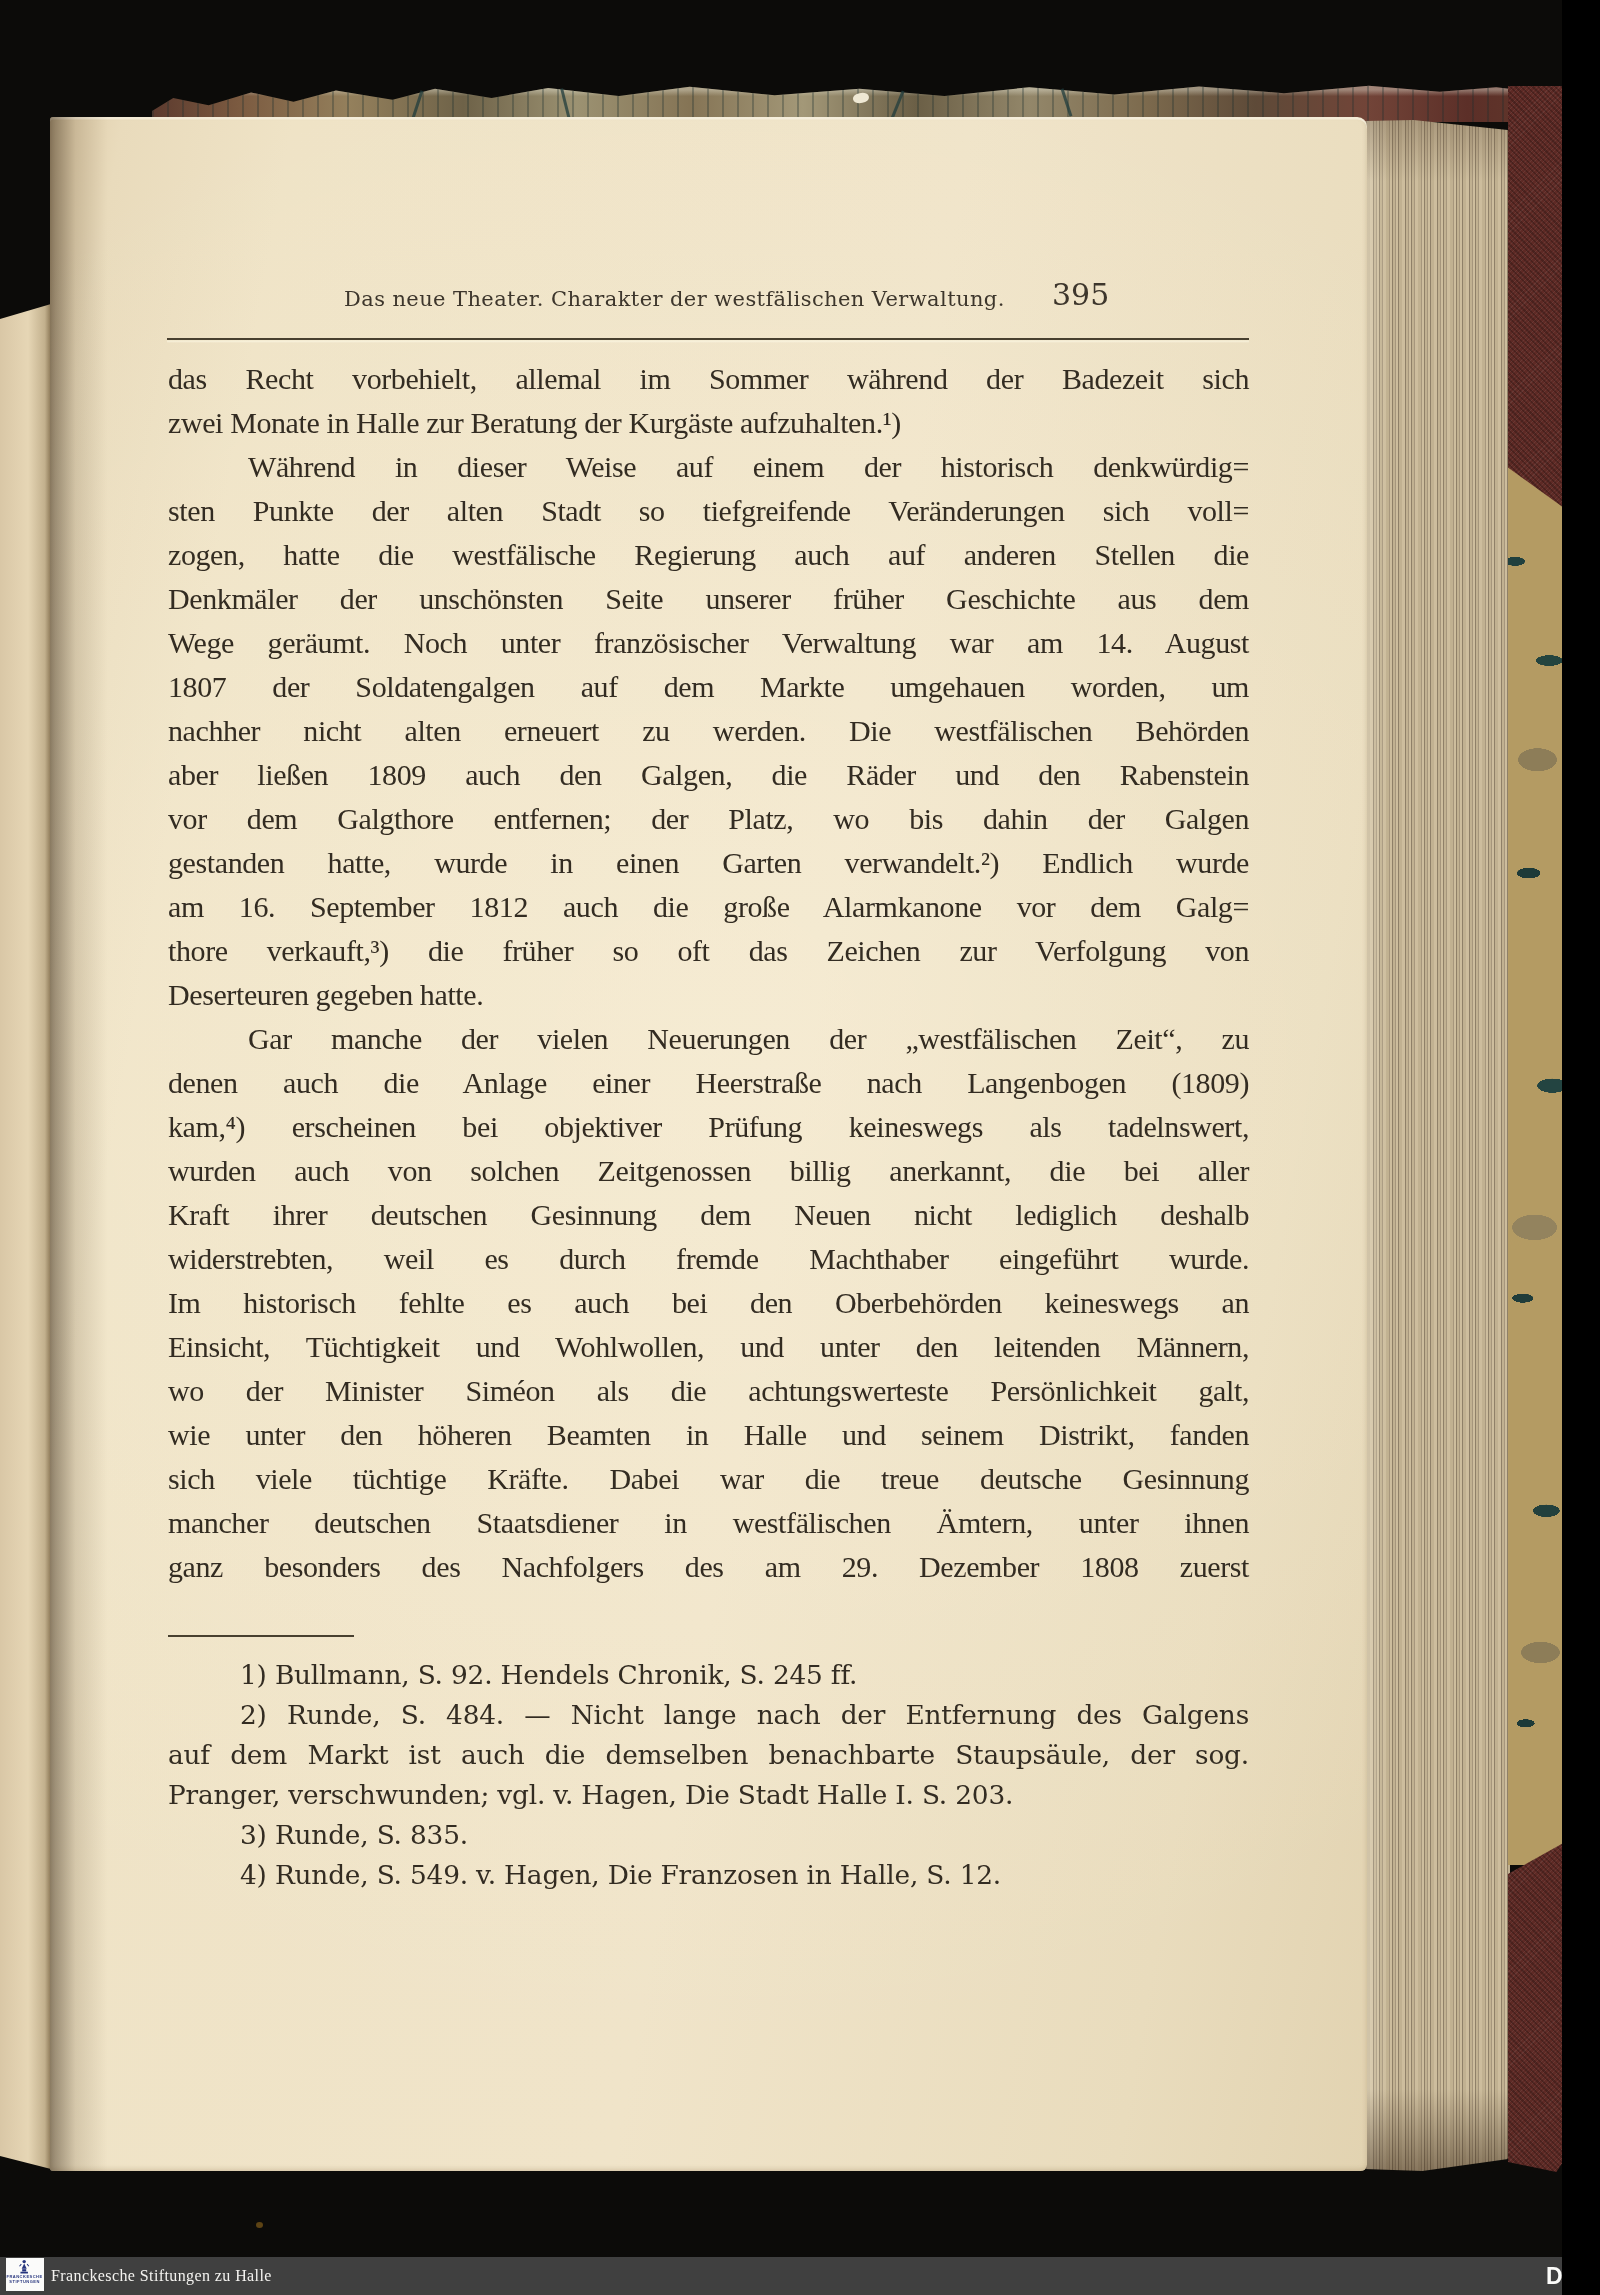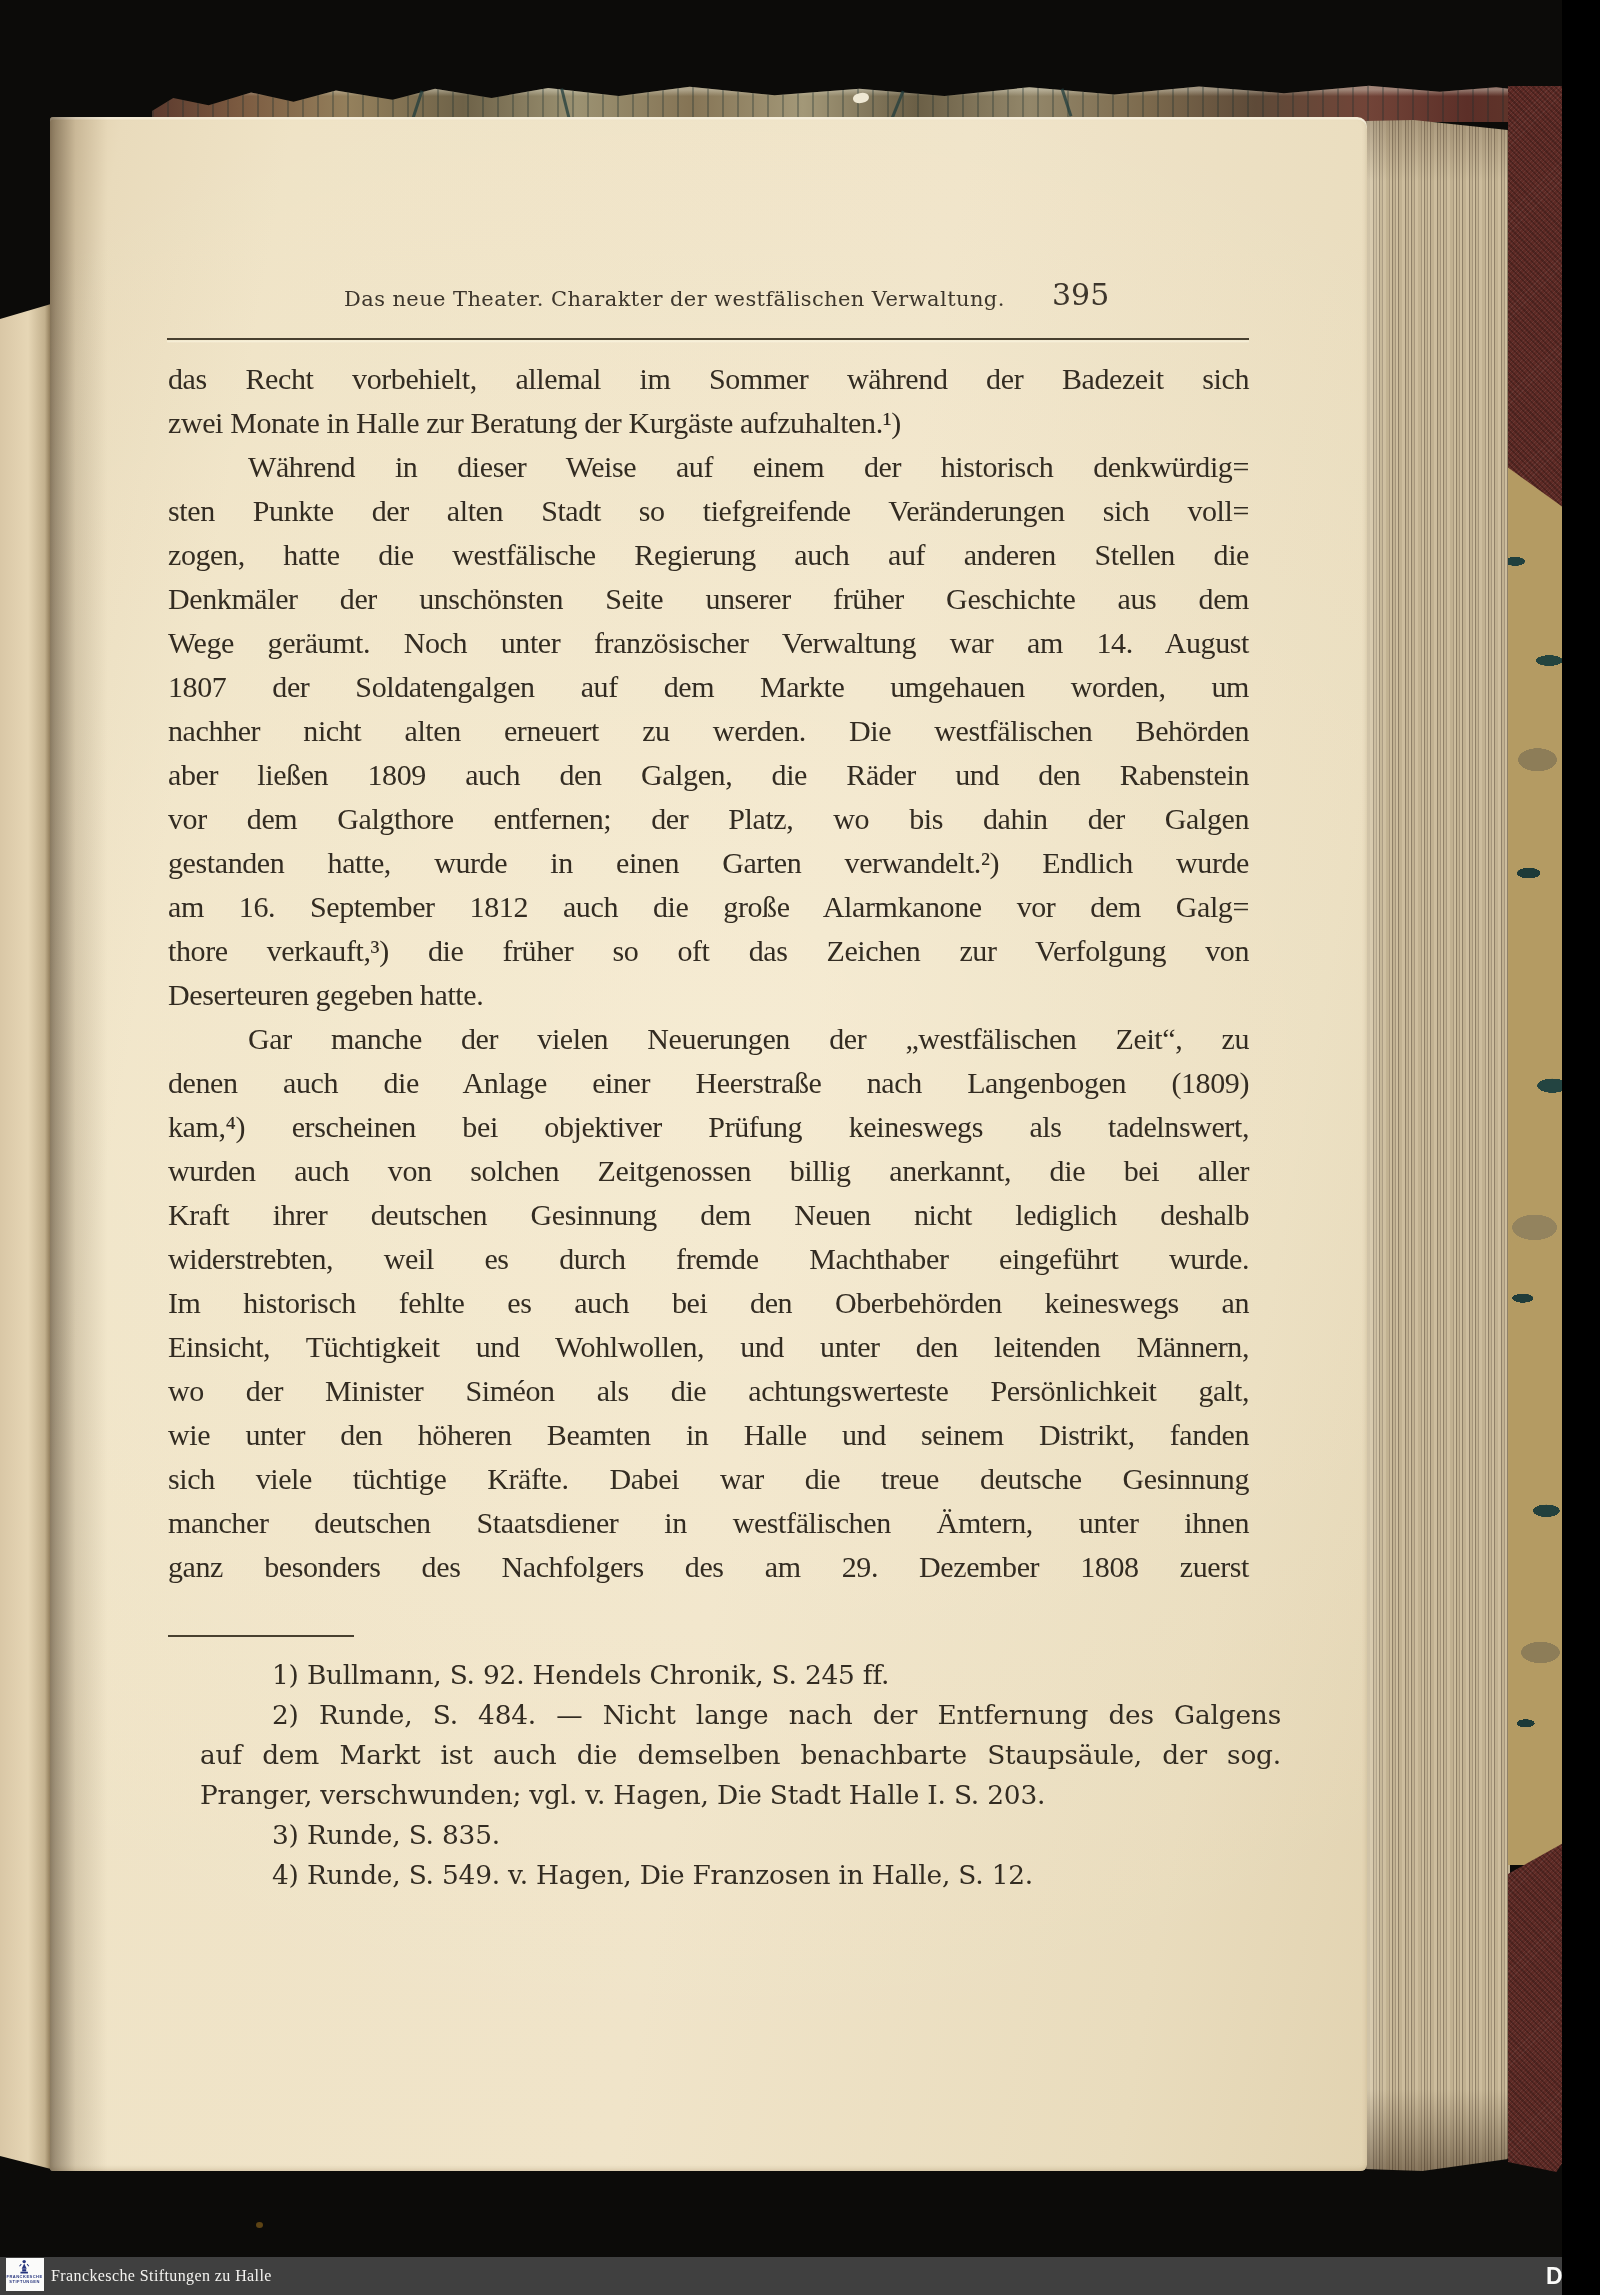--- a/index.html
+++ b/index.html
@@ -71,21 +71,21 @@
   .page-number{position:absolute;left:1002px;top:160px;font-size:30px;color:#3d362c;}
   .header-rule{position:absolute;left:117px;top:221px;width:1082px;height:2.4px;background:#48402f;
     box-shadow:0 2.4px 0 rgba(255,252,235,.45);}
   .textblock{position:absolute;left:118px;top:240px;width:1081px;font-size:30px;
     line-height:44px;letter-spacing:-0.4px;font-family:Liberation Serif, serif;}
   .tl{height:44px;text-align:justify;text-align-last:justify;}
   .tl.nat{text-align:left;text-align-last:left;}
   .tl.ind{text-indent:80px;}
   .fn-rule{position:absolute;left:118px;top:1518px;width:186px;height:2.4px;background:#48402f;}
   .footnotes{position:absolute;left:118px;top:1538px;width:1081px;font-size:26.4px;line-height:40px;
-    letter-spacing:-0.2px;margin-left:32px;}
+    letter-spacing:-0.2px;}
   .fl{height:40px;text-align:left;text-align-last:left;}
   .fl.just{text-align:justify;text-align-last:justify;}
   .fl.ind{text-indent:72px;}
   .stain{position:absolute;left:206px;top:2105px;width:7.2px;height:6.4px;border-radius:50%;
     background:rgba(160,115,30,.55);}
   
   .footer-bar{position:absolute;left:0;top:2257px;width:1601px;height:38px;background:#404040;
     font-family:"Liberation Serif",serif;padding-left:12px;}
   .logo-box{position:absolute;left:5.6px;top:0.8px;width:38px;height:33px;background:#fbfbfa;
     display:flex;flex-direction:column;align-items:center;justify-content:flex-start;padding-top:1.6px;

